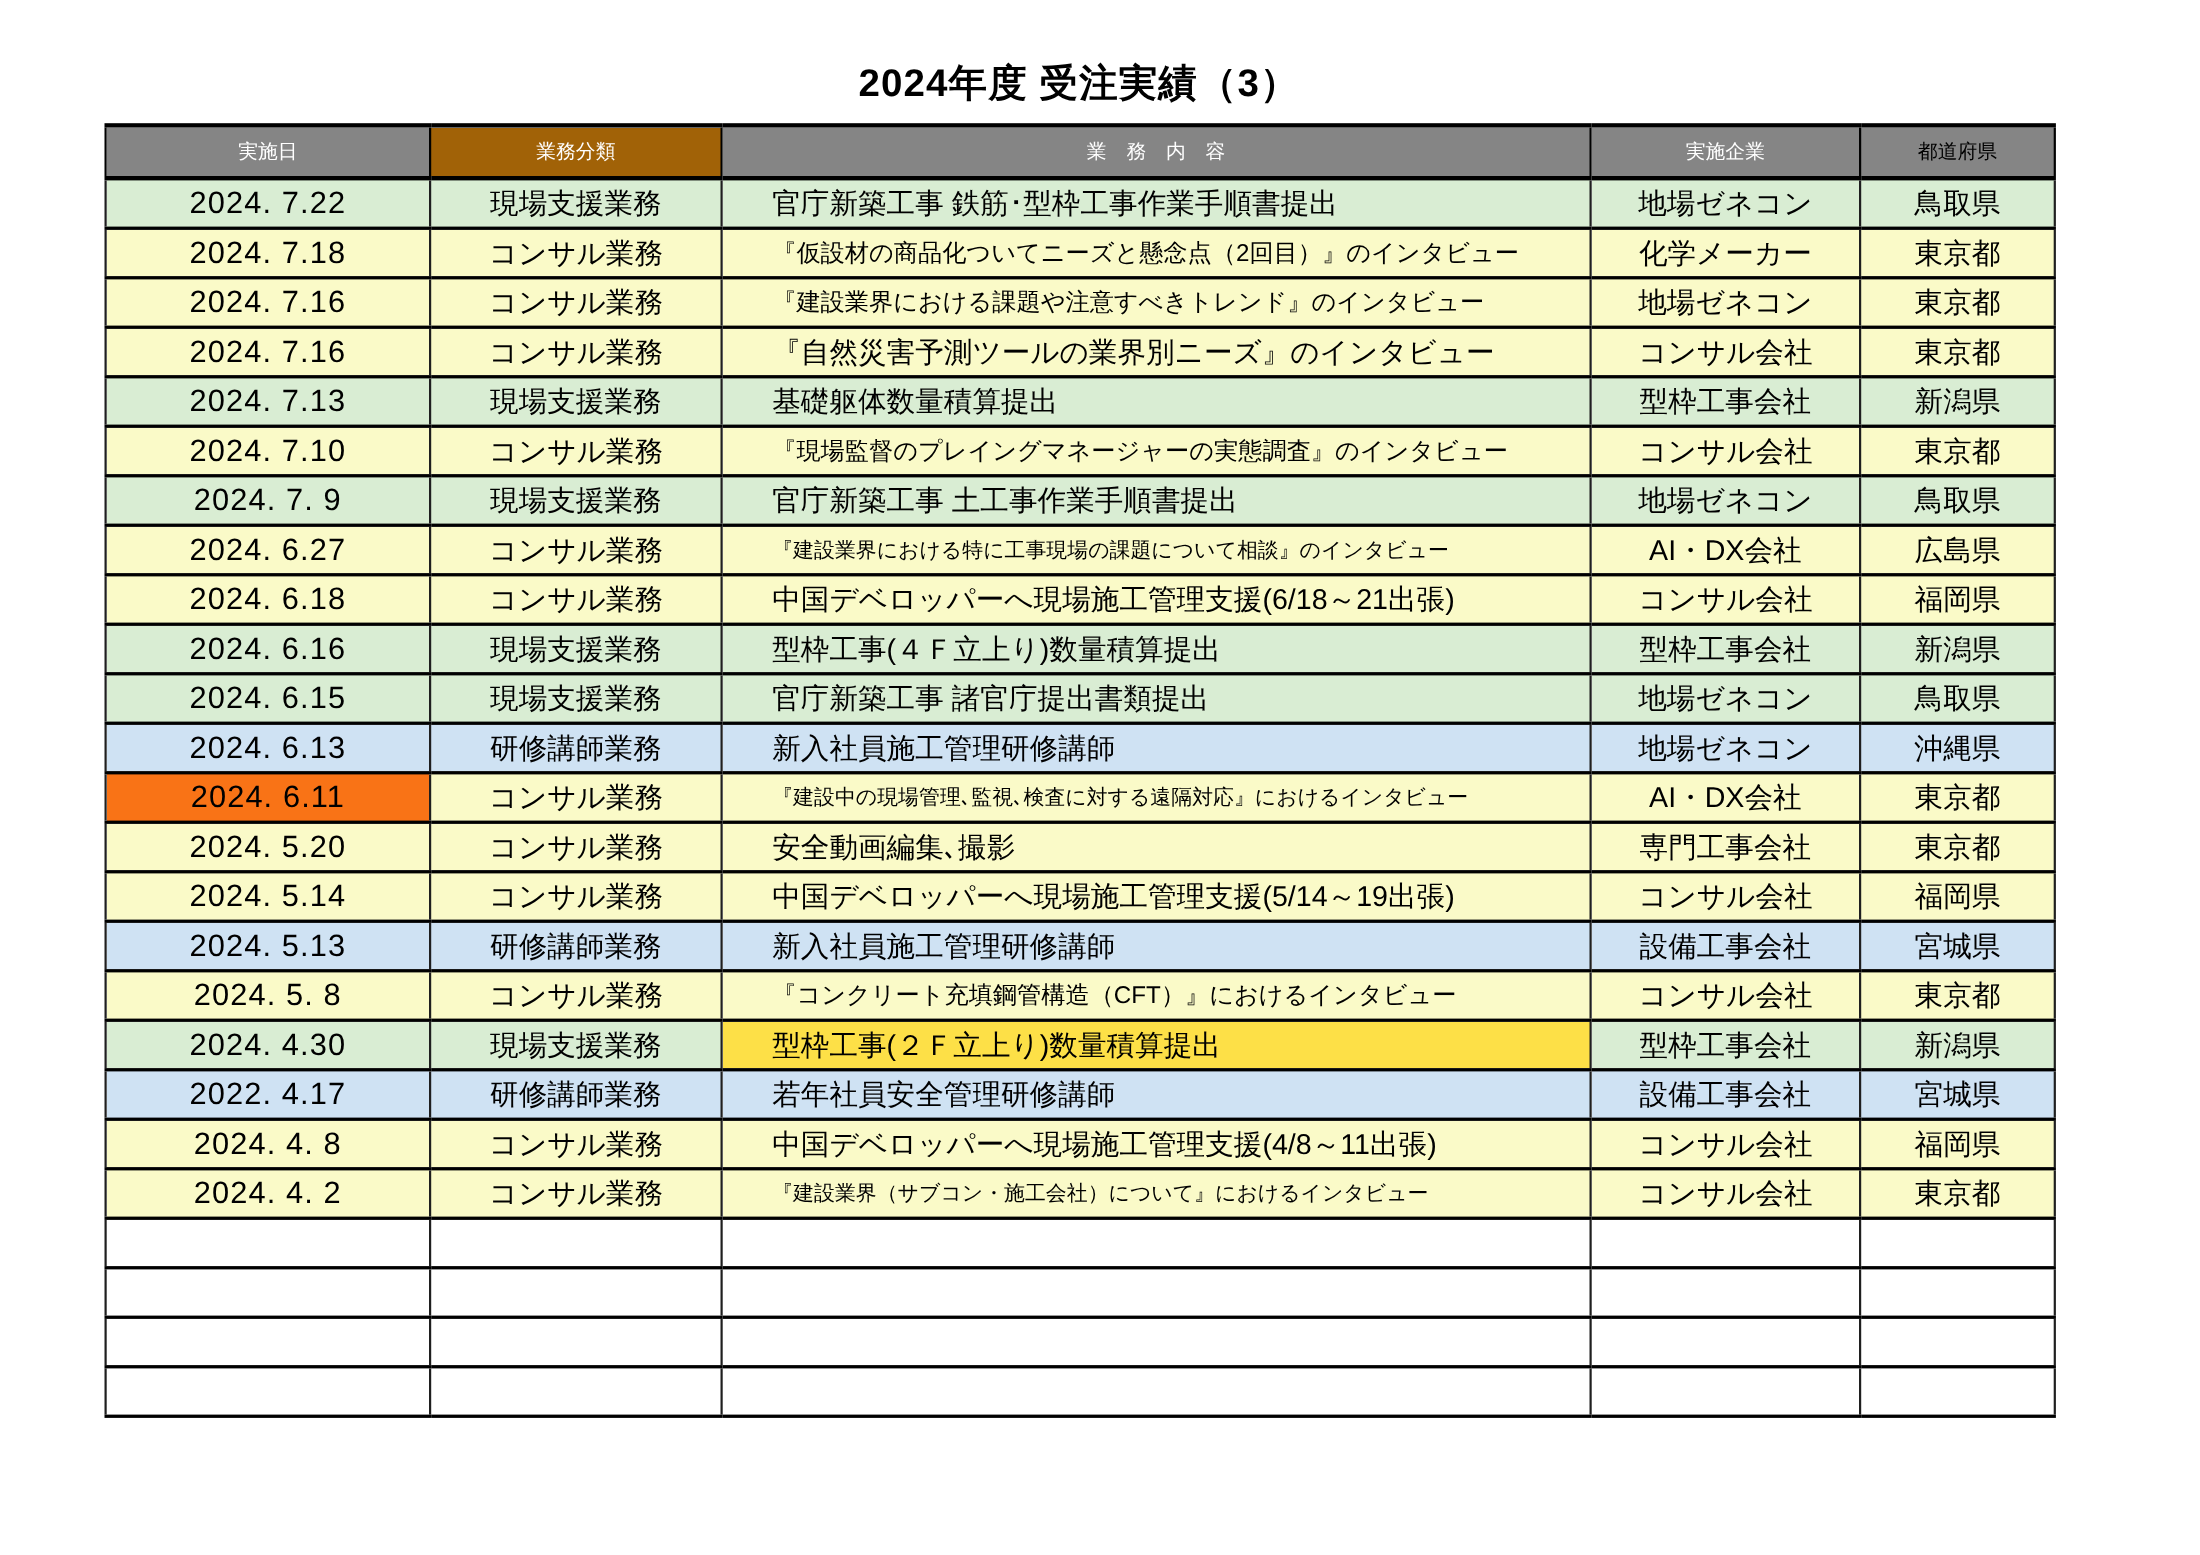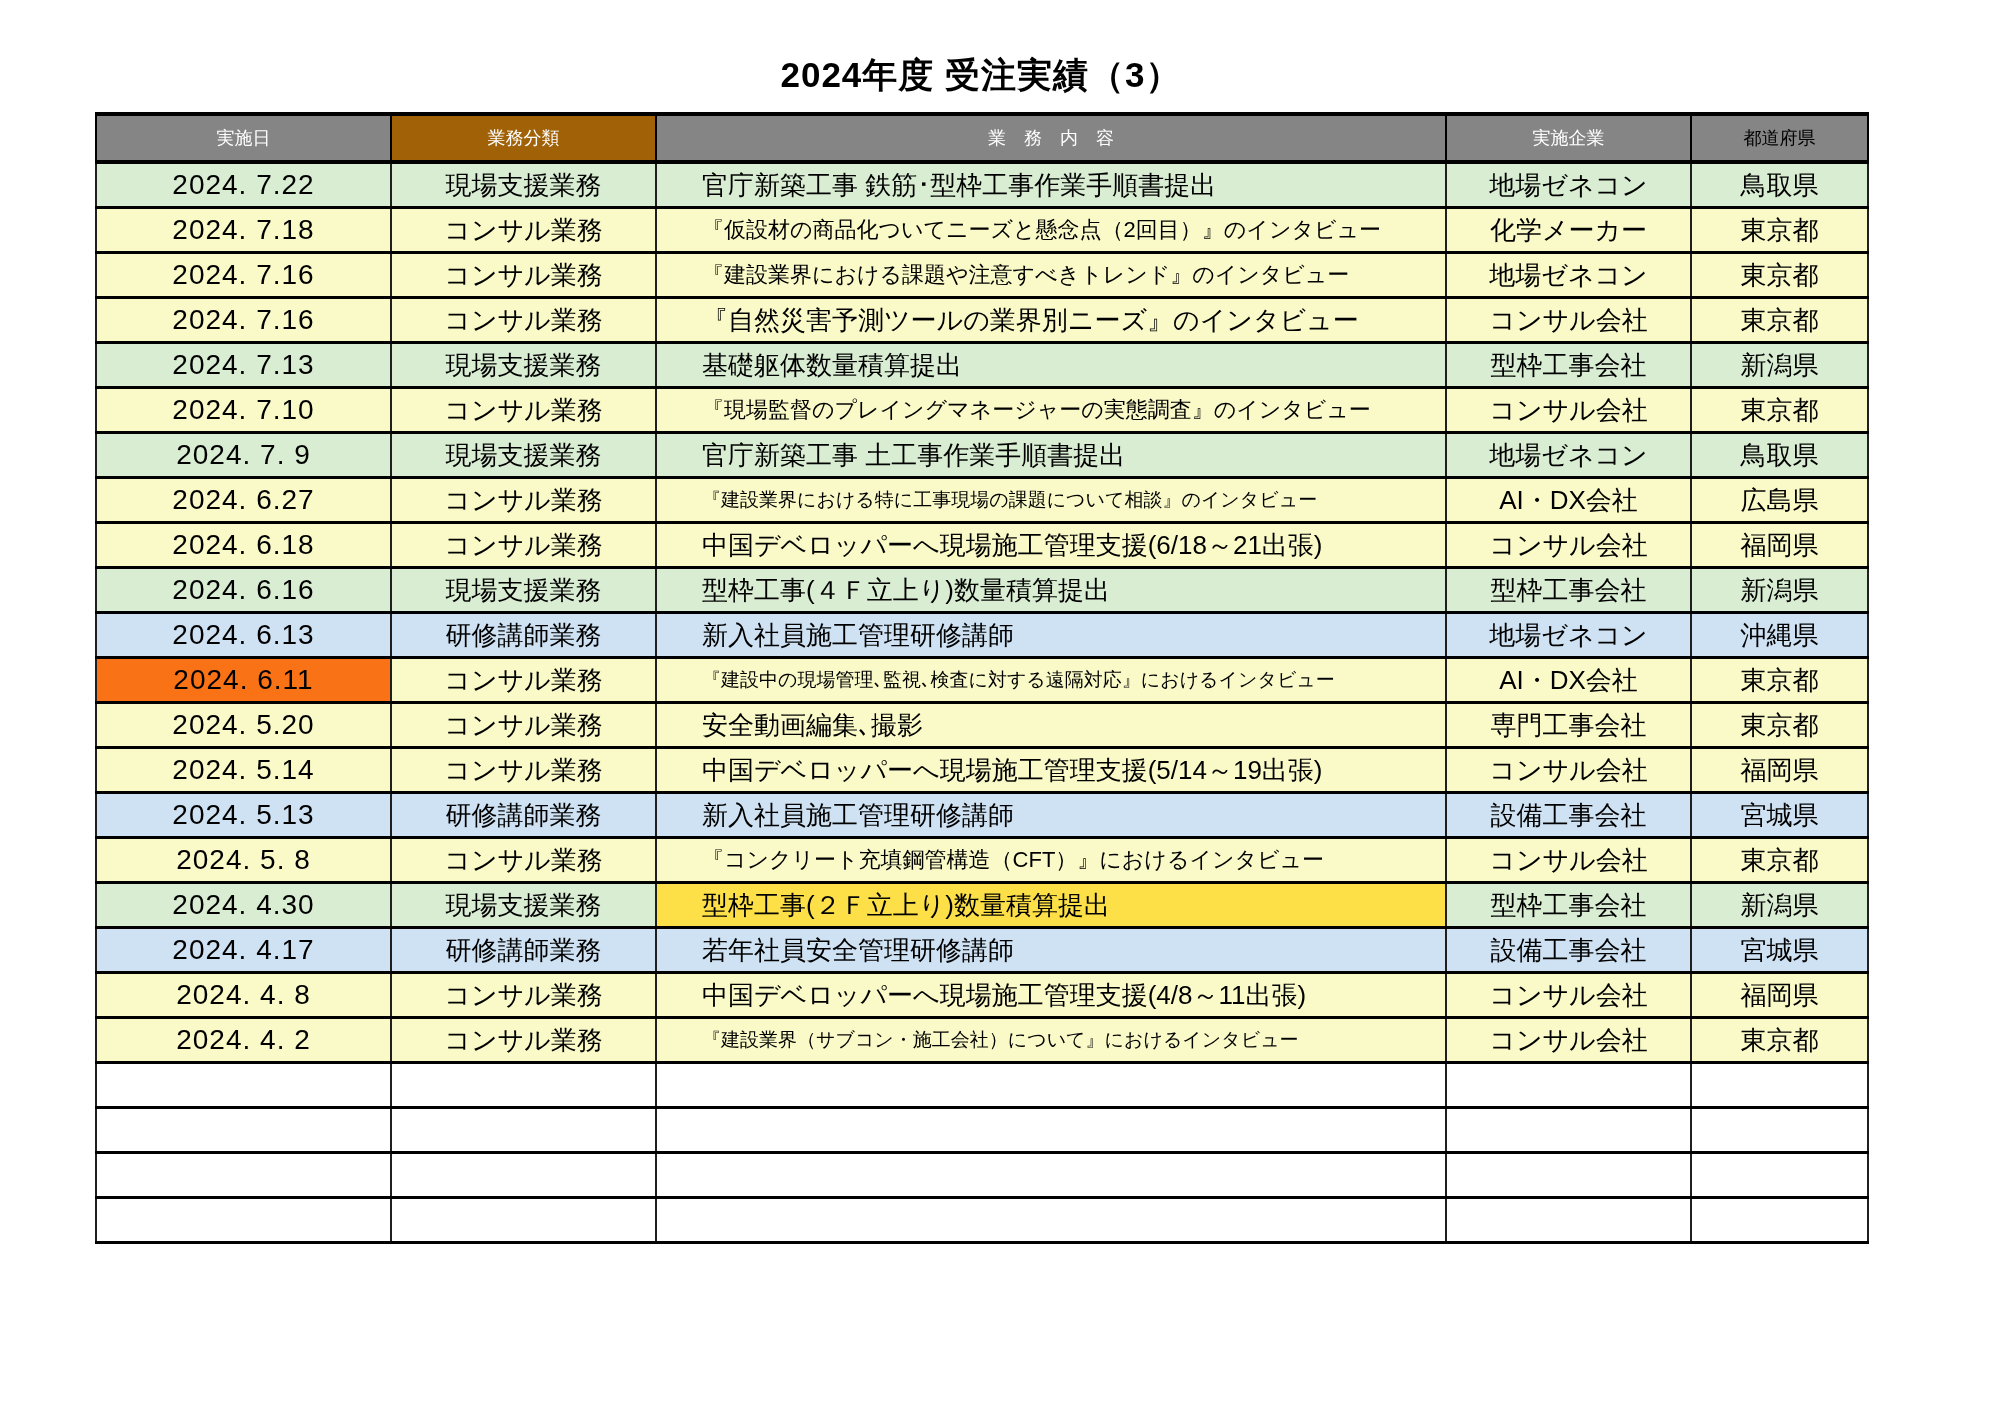--- a/index.html
+++ b/index.html
@@ -168,20 +168,27 @@
           <td class="cell-prefecture" style="background-color: rgb(250, 250, 200);">福岡県</td>
         </tr>
         <tr>
           <td class="cell-date" style="background-color: rgb(217, 237, 211);">2024. 6.16</td>
           <td class="cell-category" style="background-color: rgb(217, 237, 211);">現場支援業務</td>
           <td class="cell-content size-md" style="background-color: rgb(217, 237, 211);">型枠工事(４Ｆ立上り)数量積算提出</td>
           <td class="cell-company" style="background-color: rgb(217, 237, 211);">型枠工事会社</td>
           <td class="cell-prefecture" style="background-color: rgb(217, 237, 211);">新潟県</td>
         </tr>
         <tr>
+          <td class="cell-date" style="background-color: rgb(217, 237, 211);">2024. 6.15</td>
+          <td class="cell-category" style="background-color: rgb(217, 237, 211);">現場支援業務</td>
+          <td class="cell-content size-md" style="background-color: rgb(217, 237, 211);">官庁新築工事 諸官庁提出書類提出</td>
+          <td class="cell-company" style="background-color: rgb(217, 237, 211);">地場ゼネコン</td>
+          <td class="cell-prefecture" style="background-color: rgb(217, 237, 211);">鳥取県</td>
+        </tr>
+        <tr>
           <td class="cell-date" style="background-color: rgb(207, 226, 243);">2024. 6.13</td>
           <td class="cell-category" style="background-color: rgb(207, 226, 243);">研修講師業務</td>
           <td class="cell-content size-md" style="background-color: rgb(207, 226, 243);">新入社員施工管理研修講師</td>
           <td class="cell-company" style="background-color: rgb(207, 226, 243);">地場ゼネコン</td>
           <td class="cell-prefecture" style="background-color: rgb(207, 226, 243);">沖縄県</td>
         </tr>
         <tr>
           <td class="cell-date" style="background-color: #f97316;">2024. 6.11</td>
           <td class="cell-category" style="background-color: rgb(250, 250, 200);">コンサル業務</td>
           <td class="cell-content size-xs" style="background-color: rgb(250, 250, 200);">『建設中の現場管理､監視､検査に対する遠隔対応』におけるインタビュー</td>
@@ -217,21 +224,21 @@
           <td class="cell-prefecture" style="background-color: rgb(250, 250, 200);">東京都</td>
         </tr>
         <tr>
           <td class="cell-date" style="background-color: rgb(217, 237, 211);">2024. 4.30</td>
           <td class="cell-category" style="background-color: rgb(217, 237, 211);">現場支援業務</td>
           <td class="cell-content size-md" style="background-color: #fde047;">型枠工事(２Ｆ立上り)数量積算提出</td>
           <td class="cell-company" style="background-color: rgb(217, 237, 211);">型枠工事会社</td>
           <td class="cell-prefecture" style="background-color: rgb(217, 237, 211);">新潟県</td>
         </tr>
         <tr>
-          <td class="cell-date" style="background-color: rgb(207, 226, 243);">2024. 4.17</td>
+          <td class="cell-date" style="background-color: rgb(207, 226, 243);">2022. 4.17</td>
           <td class="cell-category" style="background-color: rgb(207, 226, 243);">研修講師業務</td>
           <td class="cell-content size-md" style="background-color: rgb(207, 226, 243);">若年社員安全管理研修講師</td>
           <td class="cell-company" style="background-color: rgb(207, 226, 243);">設備工事会社</td>
           <td class="cell-prefecture" style="background-color: rgb(207, 226, 243);">宮城県</td>
         </tr>
         <tr>
           <td class="cell-date" style="background-color: rgb(250, 250, 200);">2024. 4. 8</td>
           <td class="cell-category" style="background-color: rgb(250, 250, 200);">コンサル業務</td>
           <td class="cell-content size-md" style="background-color: rgb(250, 250, 200);">中国デベロッパーへ現場施工管理支援(4/8～11出張)</td>
           <td class="cell-company" style="background-color: rgb(250, 250, 200);">コンサル会社</td>

